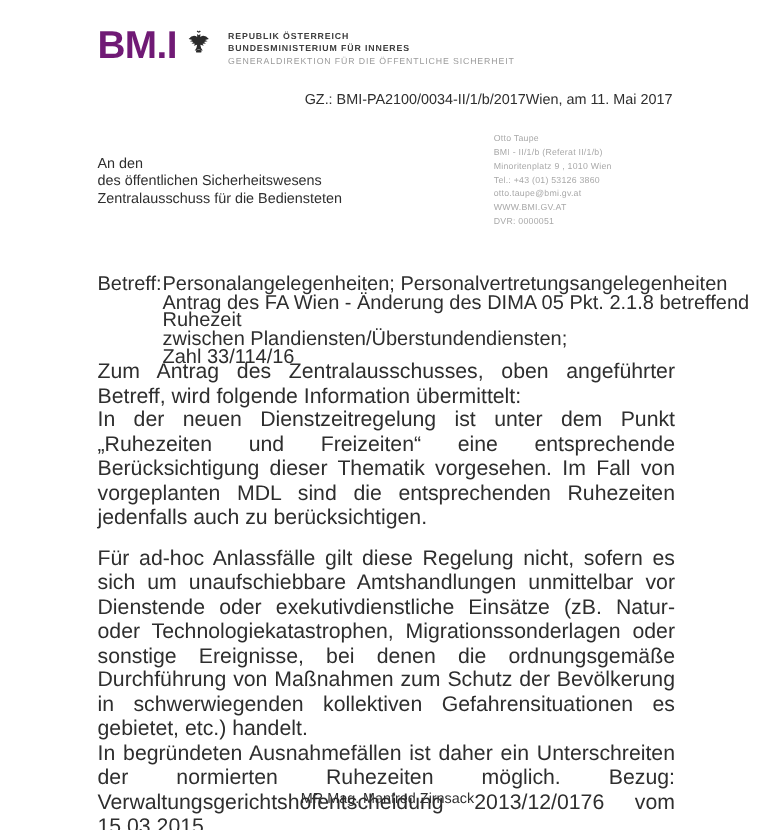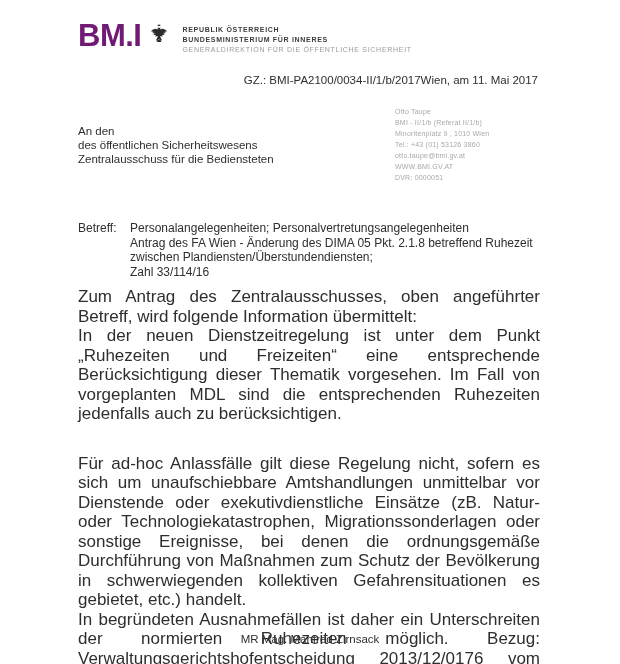--- a/index.html
+++ b/index.html
@@ -31,31 +31,31 @@
   .contact {
     position: absolute; left: 395px; top: 106px;
     font-size: 7px; color: #a9a9a9; line-height: 11px; letter-spacing: 0.2px;
   }
 
   
   .addressee { position: absolute; left: 78px; top: 124px; font-size: 11.5px; line-height: 14px; }
   .in-house { margin-top: 19px; text-decoration: underline; }
 
   
-  .subject { position: absolute; left: 78px; top: 221px; display: flex; font-size: 12px; line-height: 14.5px; }
+  .subject { position: absolute; left: 78px; top: 221px; display: flex; font-size: 16px; line-height: 14.5px; }
   .subject-label { width: 52px; flex: none; }
   .subject-lines { }
 
   
   .body-text {
     position: absolute; left: 78px; top: 287px; width: 462px;
     font-size: 17px; line-height: 19.5px; text-align: justify;
   }
   .body-text p { margin: 0; }
-  .body-text p.gap { margin-top: 30px; }
+  .body-text p.gap { margin-top: 13px; }
 
   
   .signature {
     position: absolute; left: 0; right: 0; top: 633px;
     text-align: center; font-size: 11.5px;
   }
 </style>
 </head>
 <body>
 

